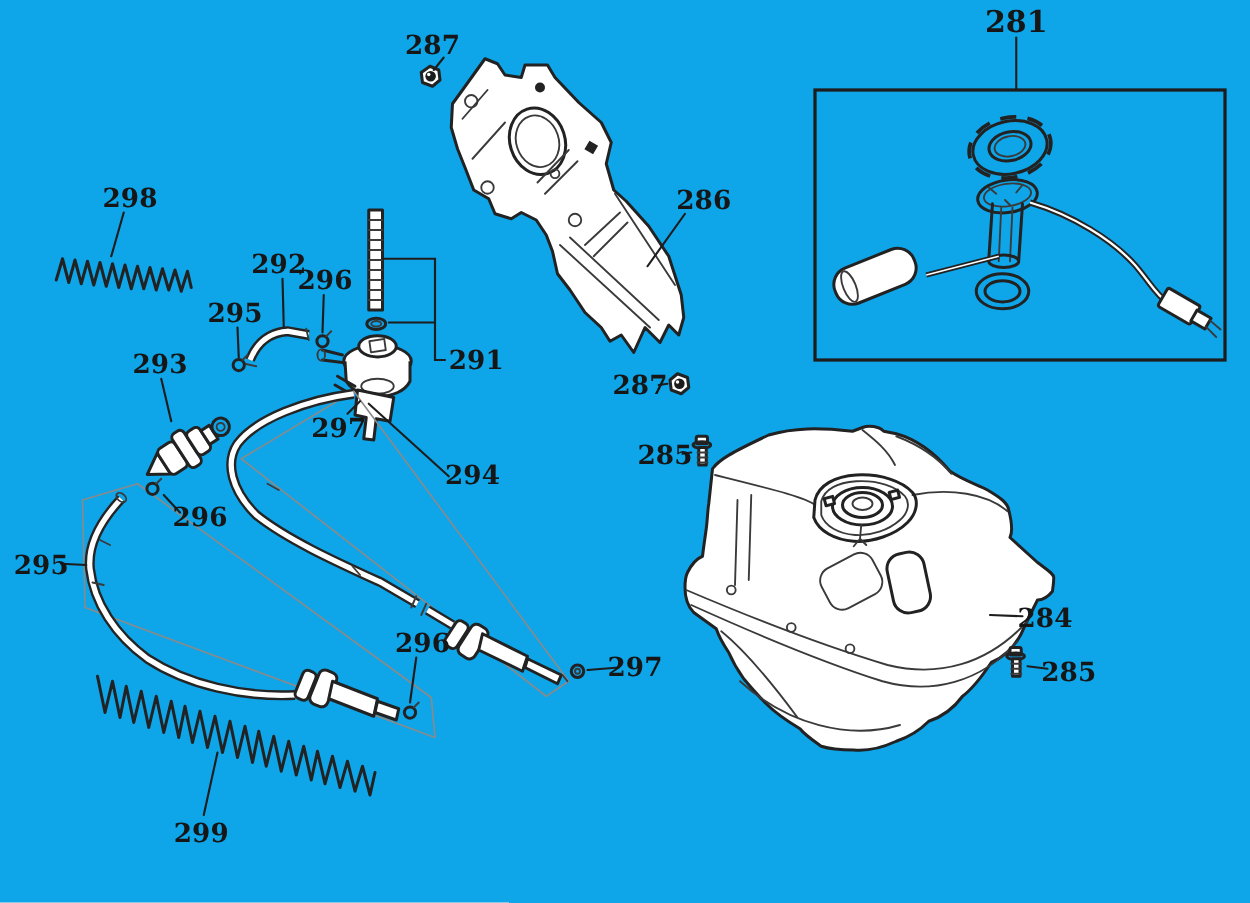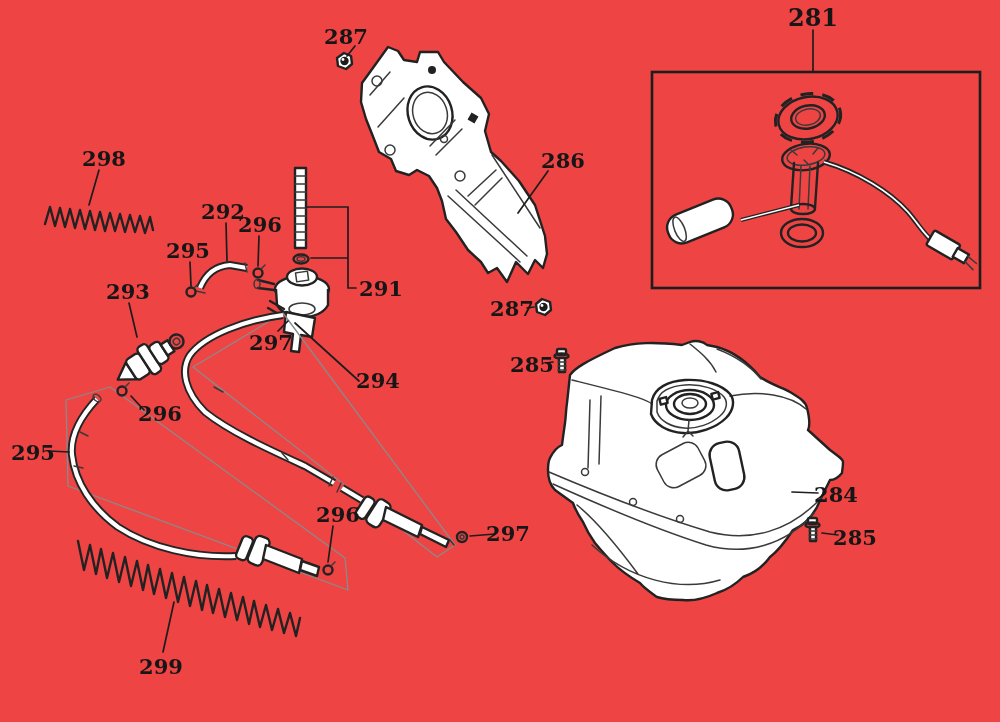--- a/index.html
+++ b/index.html
@@ -1,17 +1,17 @@
 <!DOCTYPE html>
 <html><head>
 <meta charset="utf-8">
 <style>
   html,body{margin:0;padding:0;background:#e8e8e8;}
   #stage{
-    position:relative;width:1000px;height:722px;background:#ef4444;
+    position:relative;width:1000px;height:722px;background:#0ea5e9;
     font-family:"DejaVu Serif","Liberation Serif",serif;
     overflow:hidden;
   }
   svg{display:block}
   .part-label{
     font-family:"DejaVu Serif","Liberation Serif",serif;
     font-weight:bold;font-size:21px;fill:#161616;
   }
   .part-label.big{font-size:24px;}
   .ink{stroke:#222;fill:none;stroke-width:2.4;stroke-linecap:round;stroke-linejoin:round;}

